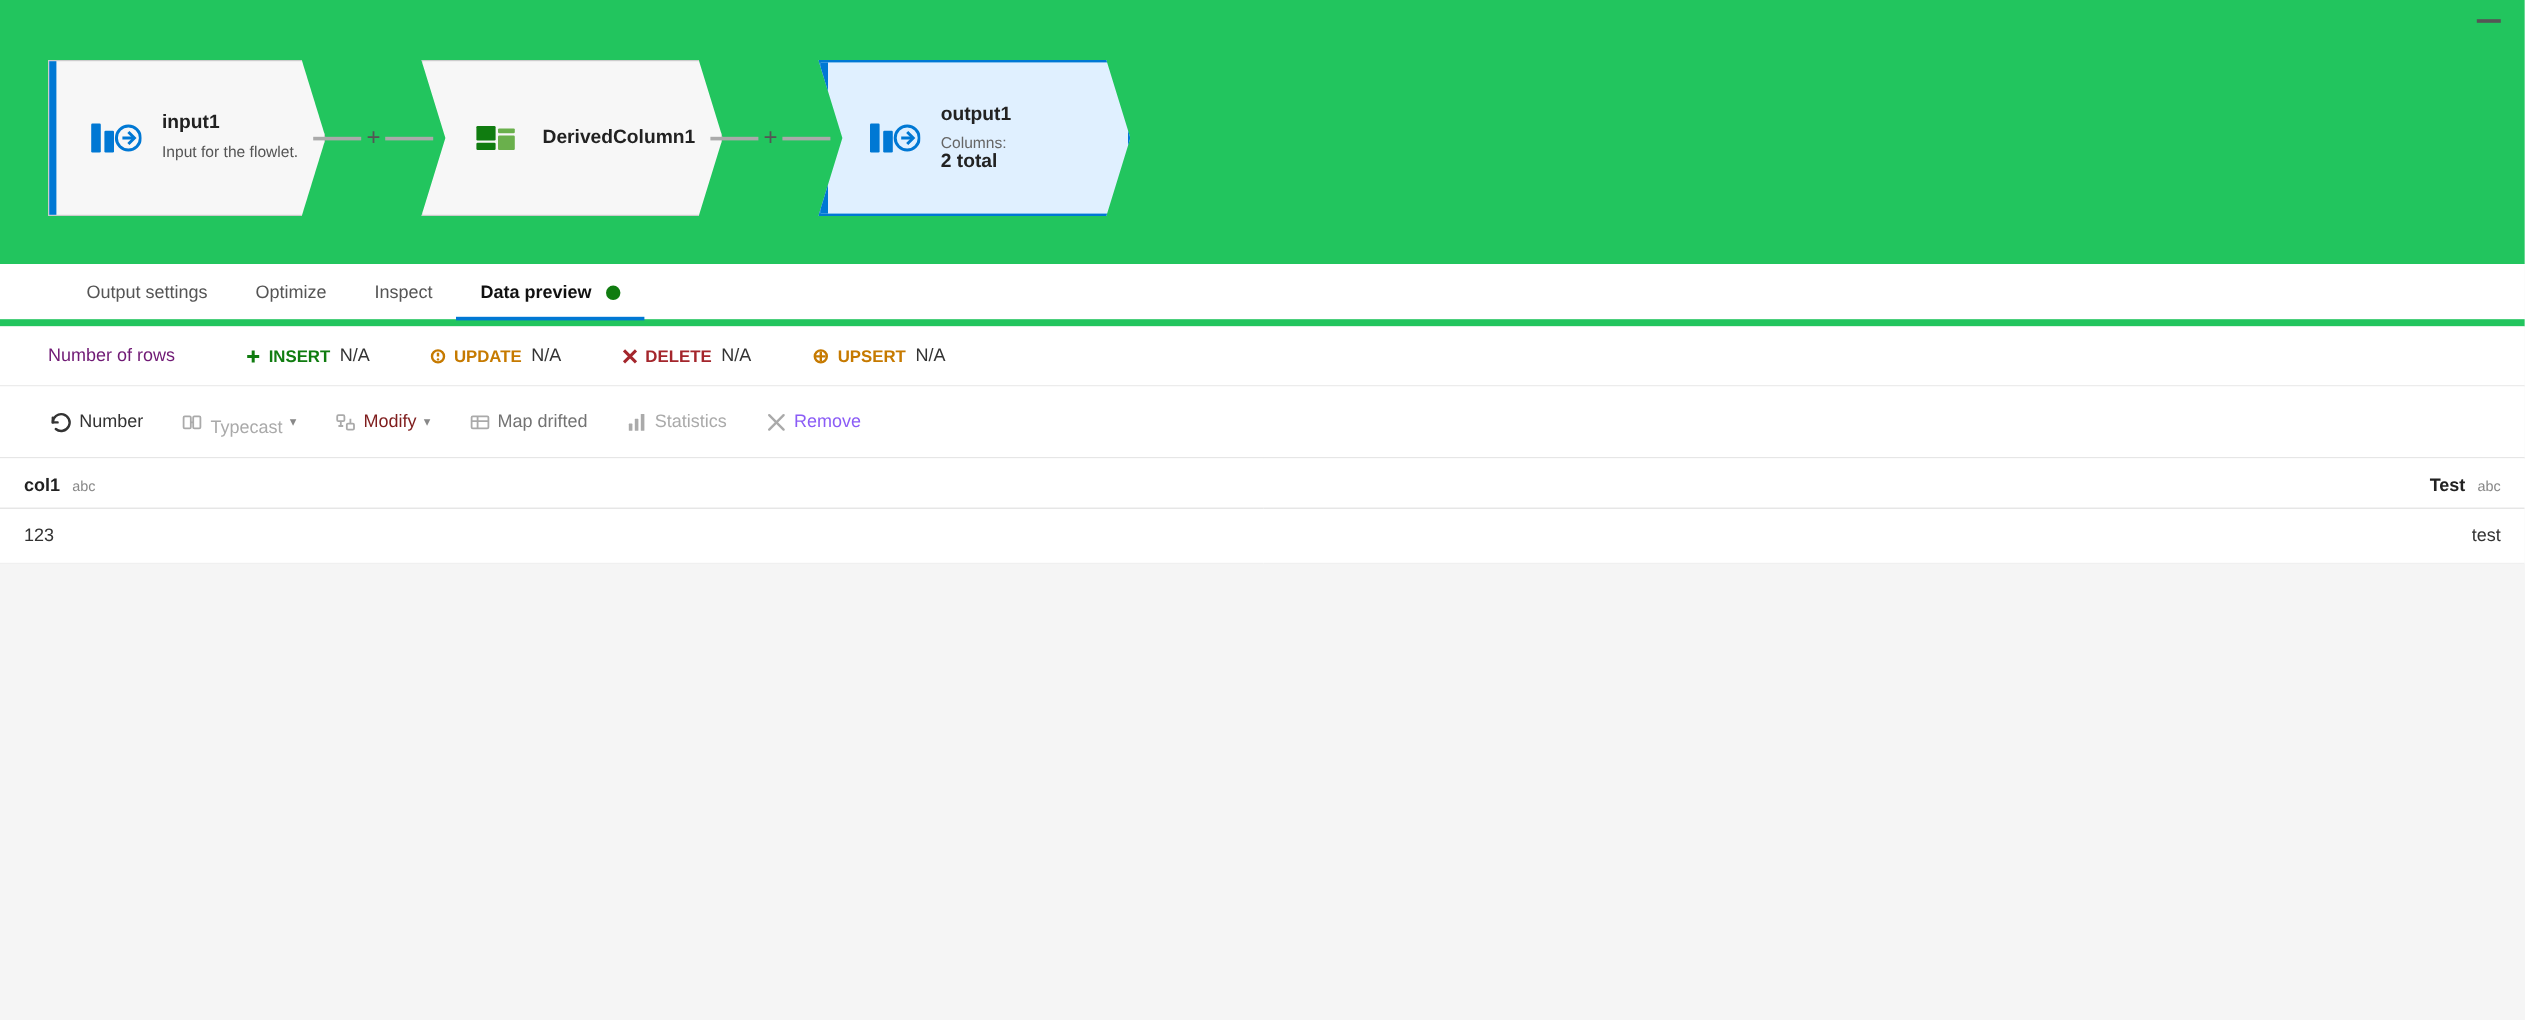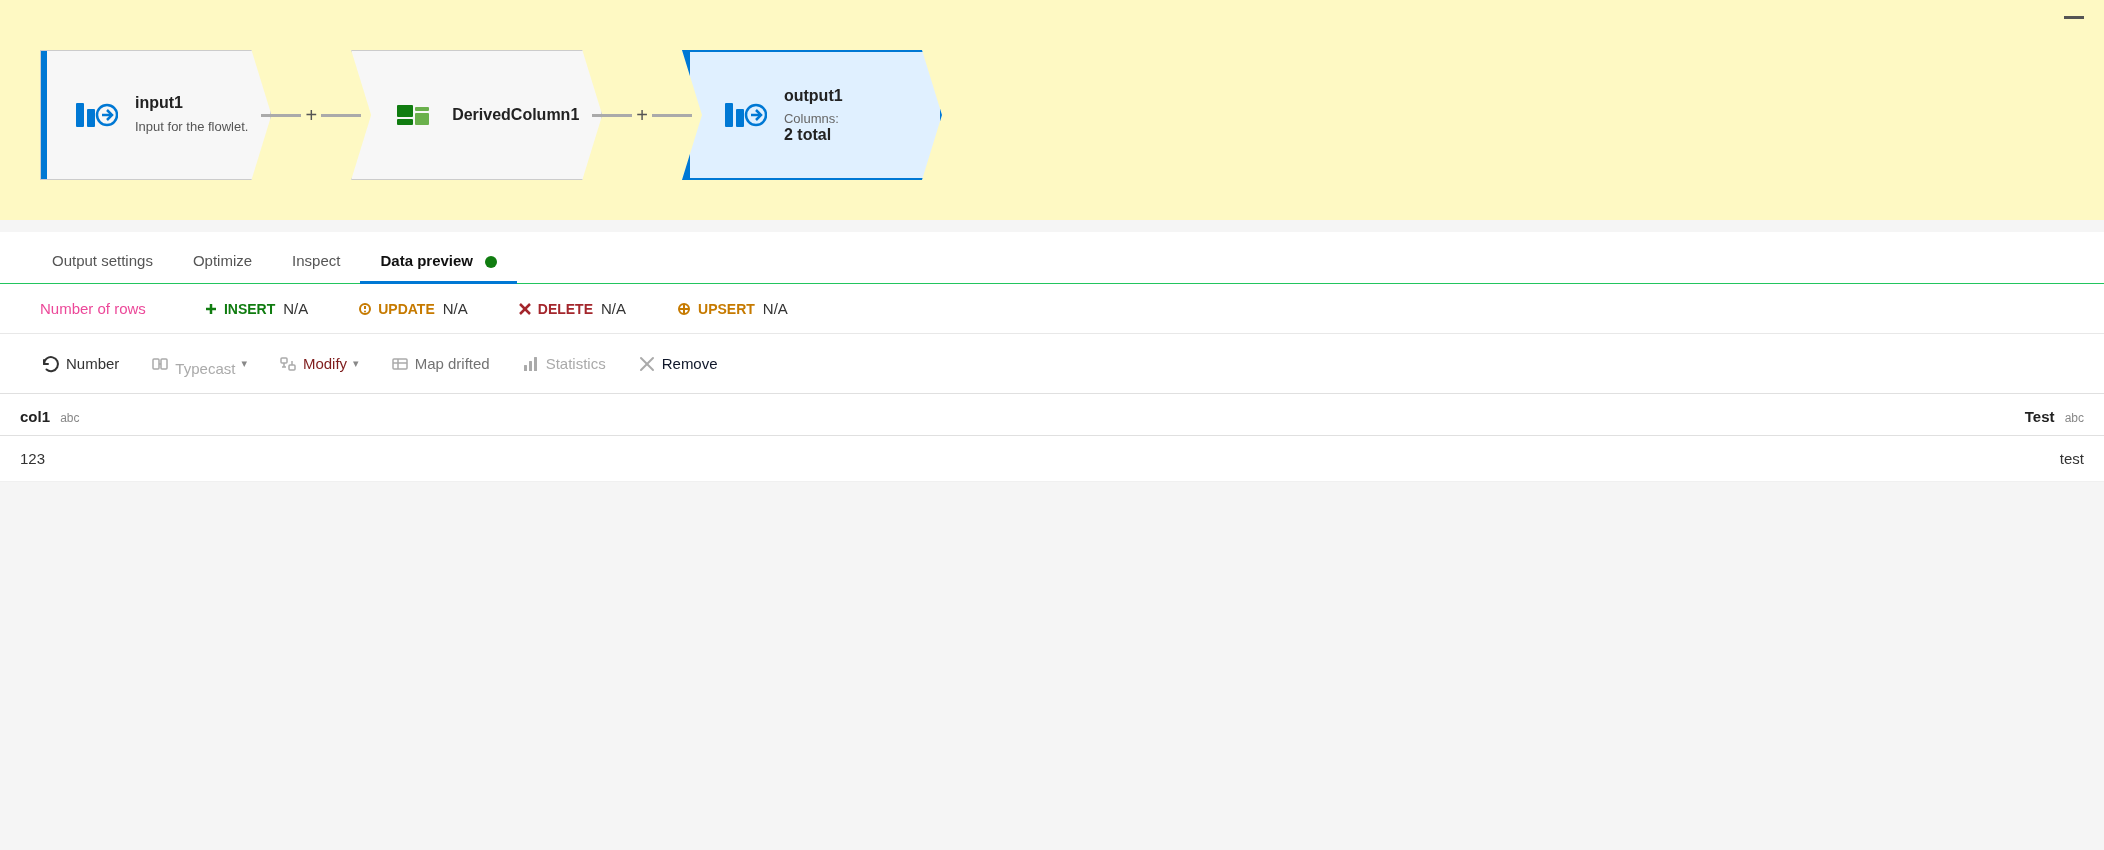--- a/index.html
+++ b/index.html
@@ -5,21 +5,21 @@
     * { box-sizing: border-box; margin: 0; padding: 0; }
     body {
       font-family: 'Segoe UI', Arial, sans-serif;
       background: #f5f5f5;
       font-size: 14px;
       color: #333;
     }
 
     
     .pipeline-area {
-      background: #fef9c3;
+      background: #22c55e;
       padding: 30px 40px 20px 40px;
       display: flex;
       align-items: center;
       gap: 0;
       min-height: 220px;
       position: relative;
     }
 
     .pipeline-node {
       display: flex;
@@ -124,27 +124,26 @@
       top: 16px;
       width: 20px;
       height: 3px;
       background: #555;
       cursor: pointer;
     }
 
     
     .tabs-section {
       background: #fff;
-      border-bottom: 1px solid #22c55e;
-      padding: 0 32px;
+      border-bottom: 6px solid #22c55e;
+      padding: 0 52px;
       display: flex;
       align-items: flex-end;
       gap: 0;
       height: 52px;
-      margin-top: 12px;
     }
 
     .tab-item {
       padding: 14px 20px 12px 20px;
       font-size: 15px;
       color: #555;
       cursor: pointer;
       border-bottom: 3px solid transparent;
       margin-bottom: -1px;
     }
@@ -271,21 +270,21 @@
       color: #333;
       border-bottom: 1px solid #f0f0f0;
     }
 
     .data-table td.right-col {
       text-align: right;
     }
 
     .number-of-rows-label {
       font-size: 15px;
-      color: #ec4899;
+      color: #701a75;
       margin-right: 8px;
     }
   </style>
 </head>
 <body>
 
 <div class="pipeline-area">
   <div class="minimize-btn"></div>
 
   <div class="pipeline-node">
@@ -475,21 +474,21 @@
       <rect x="12" y="2" width="3" height="14" fill="#aaa" rx="0.5"></rect>
     </svg>
     <span style="color:#aaa;">Statistics</span>
   </button>
 
   <button class="toolbar-btn disabled">
     <svg width="18" height="18" viewBox="0 0 18 18">
       <line x1="3" y1="3" x2="15" y2="15" stroke="#aaa" stroke-width="2" stroke-linecap="round"></line>
       <line x1="15" y1="3" x2="3" y2="15" stroke="#aaa" stroke-width="2" stroke-linecap="round"></line>
     </svg>
-    <span style="color:#0f172a;">Remove</span>
+    <span style="color:#8b5cf6;">Remove</span>
   </button>
 </div>
 
 <div class="data-table-area">
   <table class="data-table">
     <thead>
       <tr>
         <th>
           <span>col1</span>
           <span class="col-type">abc</span>

